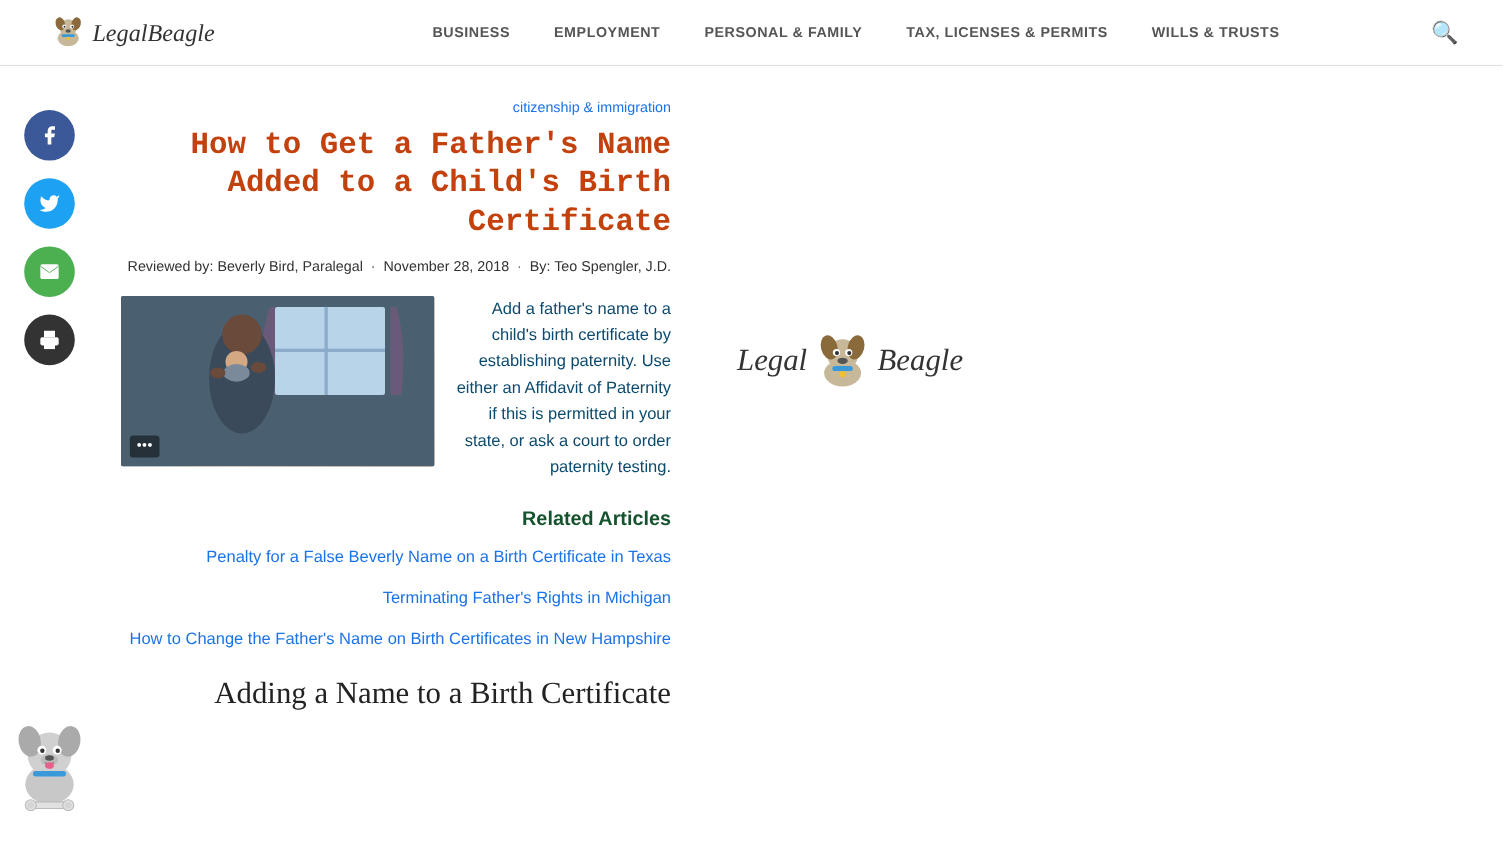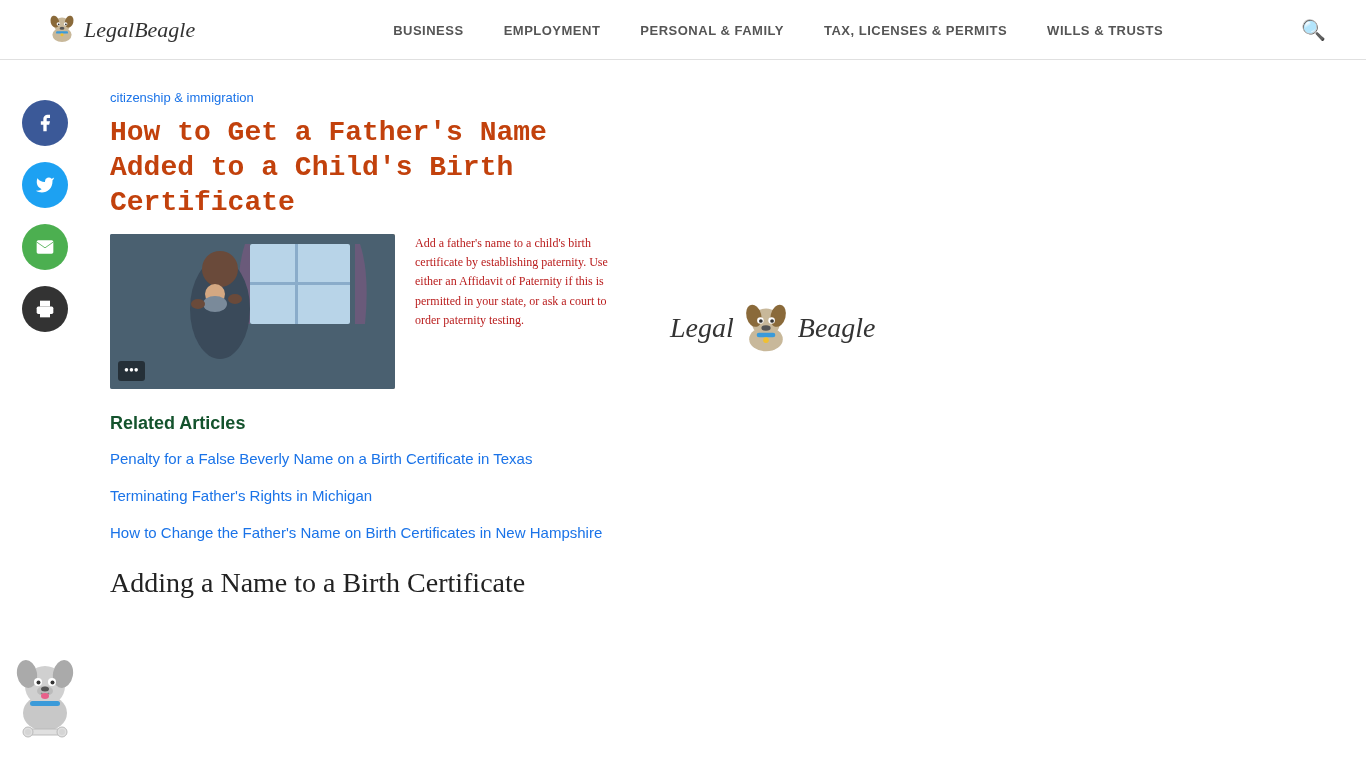--- a/index.html
+++ b/index.html
@@ -81,20 +81,21 @@
     .social-fb { background: #3b5998; }
     .social-tw { background: #1da1f2; }
     .social-em { background: #4caf50; }
     .social-pr { background: #333; }
 
     
     .main-content {
       flex: 1;
       padding: 30px 40px 40px 20px;
       max-width: 560px;
+      text-align: right;
     }
 
     .category-link {
       color: #1a73e8;
       font-family: Arial, sans-serif;
       font-size: 13px;
       text-decoration: none;
       display: block;
       margin-bottom: 10px;
     }
@@ -132,23 +133,23 @@
       position: absolute;
       bottom: 8px;
       left: 8px;
       background: rgba(0,0,0,0.5);
       color: #fff;
       font-size: 14px;
       padding: 2px 6px;
       border-radius: 3px;
     }
     .article-summary {
-      font-family: Liberation Serif, serif;
-      font-size: 12px;
-      color: #b91c1c;
+      font-family: Liberation Sans, sans-serif;
+      font-size: 15px;
+      color: #0c4a6e;
       line-height: 1.6;
     }
 
     .related-articles {
       margin-bottom: 24px;
     }
     .related-title {
       font-size: 18px;
       font-weight: bold;
       color: #14532d;
@@ -290,20 +291,27 @@
           <circle cx="8" cy="6" r="3" fill="#d5d5d5"></circle>
           <circle cx="42" cy="6" r="3" fill="#d5d5d5"></circle>
         </g>
       </svg>
     </div>
   </aside>
 
   <main class="main-content">
     <a class="category-link" href="#">citizenship &amp; immigration</a>
     <h1 class="article-title">How to Get a Father's Name Added to a Child's Birth Certificate</h1>
+    <p class="article-meta">
+      <span>Reviewed by: Beverly Bird, Paralegal</span>
+      &nbsp;·&nbsp;
+      <span>November 28, 2018</span>
+      &nbsp;·&nbsp;
+      <span>By: Teo Spengler, J.D.</span>
+    </p>
 
     <div class="article-image-block">
 
       <div class="article-image">
         
         <svg width="285" height="155" viewBox="0 0 285 155" xmlns="http://www.w3.org/2000/svg">
 
           <rect width="285" height="155" fill="#4a6070"></rect>
 
           <rect x="140" y="10" width="100" height="80" fill="#b8d4e8" rx="2"></rect>

